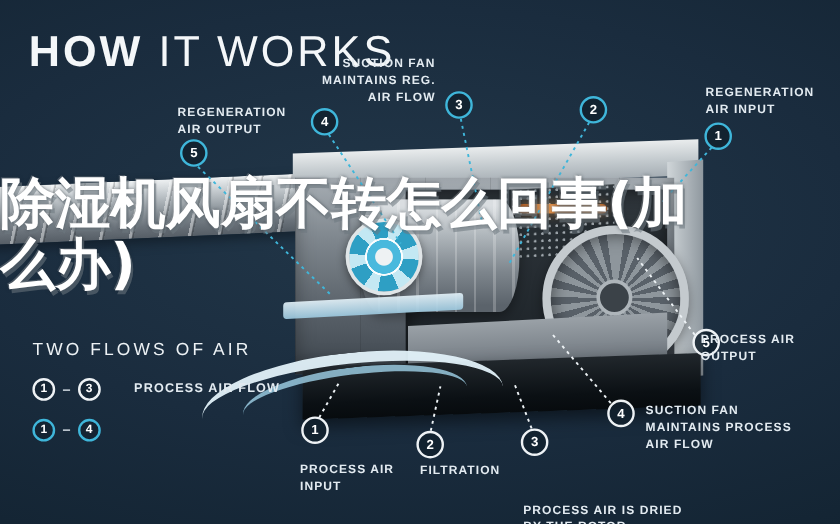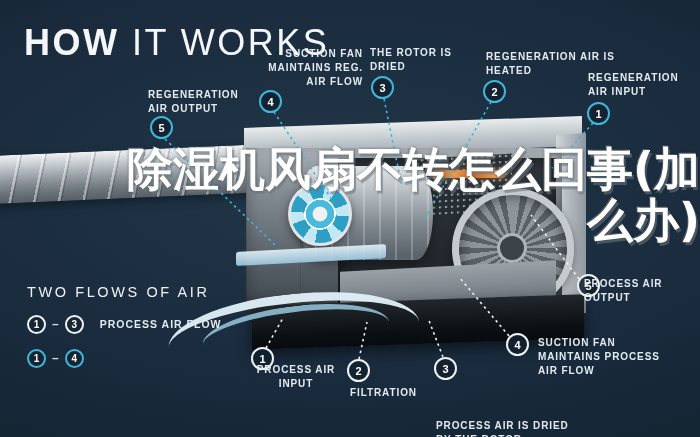--- a/index.html
+++ b/index.html
@@ -74,33 +74,33 @@
   
   .lbl-r5{left:148px;top:88px;width:105px;}   .cir-r5{left:150px;top:116px;}
   .lbl-r4{left:258px;top:47px;width:105px;text-align:right;}   .cir-r4{left:259px;top:90px;}
   .lbl-r3{left:370px;top:46px;width:86px;}    .cir-r3{left:371px;top:76px;}
   .lbl-r2{left:486px;top:50px;width:132px;}   .cir-r2{left:483px;top:80px;}
   .lbl-r1{left:588px;top:71px;width:110px;}   .cir-r1{left:587px;top:102px;}
   .lbl-p5{left:584px;top:277px;width:92px;}   .cir-p5{left:577px;top:274px;}
   .lbl-p4{left:538px;top:336px;width:140px;}  .cir-p4{left:506px;top:333px;}
   .lbl-p3{left:436px;top:385px;width:150px;margin-top:34px;}  .cir-p3{left:434px;top:357px;}
   .lbl-p2{left:350px;top:386px;width:100px;}  .cir-p2{left:347px;top:359px;}
-  .lbl-p1{left:250px;top:363px;width:92px;text-align:center;}   .cir-p1{left:251px;top:347px;}
+  .lbl-p1{left:250px;top:385px;width:92px;}   .cir-p1{left:251px;top:347px;}
   
   .legend{position:absolute;left:27px;top:284px;z-index:3;}
   .legend-heading{color:#edf2f5;font-size:14.5px;letter-spacing:2.6px;font-weight:400;white-space:nowrap;}
   .legend-row{display:flex;align-items:center;margin-top:14px;height:20px;}
   .lg-circle{width:15px;height:15px;border-radius:50%;background:rgba(18,33,46,.6);color:#fff;
     font-size:10px;font-weight:700;display:flex;align-items:center;justify-content:center;flex:0 0 auto;}
   .lg-ring-process{border:2px solid #eef2f5;}
   .lg-ring-regen{border:2px solid #3fb6da;}
   .lg-dash{color:#cfd9e0;font-size:12px;font-weight:700;margin:0 6px;}
-  .lg-label{color:#e3ebf1;font-size:10.5px;font-weight:700;letter-spacing:1px;margin-left:16px;white-space:nowrap;}
+  .lg-label{color:#e3ebf1;font-size:10.5px;font-weight:700;letter-spacing:1px;margin-left:28px;white-space:nowrap;}
   
-  .cn{position:absolute;left:0;right:0;top:144px;z-index:4;text-align:right;
+  .cn{position:absolute;left:0;right:0;top:144px;z-index:4;text-align:left;
     font-family:"DejaVu Sans", sans-serif;font-weight:700;color:#ffffff;
     font-size:46px;line-height:51px;
     text-shadow:2px 3px 0 rgba(110,120,128,.55), 0 0 3px rgba(30,40,48,.65), -1px -1px 0 rgba(255,255,255,.25);}
   .cn div{white-space:nowrap;}
 </style>
 </head>
 <body>
 
 <div class="stage">
 
@@ -141,24 +141,22 @@
   </svg>
 
   <h1 class="title"><span class="b">HOW</span><span> IT WORKS</span></h1>
 
   <div class="co-label lbl-r5">REGENERATION AIR OUTPUT</div>
   <div class="co-circle ring-regen cir-r5">5</div>
 
   <div class="co-label lbl-r4">SUCTION FAN MAINTAINS REG. AIR FLOW</div>
   <div class="co-circle ring-regen cir-r4">4</div>
 
-  <div class="co-label lbl-r3">THE ROTOR IS DRIED</div>
   <div class="co-circle ring-regen cir-r3">3</div>
 
-  <div class="co-label lbl-r2">REGENERATION AIR IS HEATED</div>
   <div class="co-circle ring-regen cir-r2">2</div>
 
   <div class="co-label lbl-r1">REGENERATION AIR INPUT</div>
   <div class="co-circle ring-regen cir-r1">1</div>
 
   <div class="co-circle ring-process cir-p5">5</div>
   <div class="co-label lbl-p5">PROCESS AIR OUTPUT</div>
 
   <div class="co-circle ring-process cir-p4">4</div>
   <div class="co-label lbl-p4">SUCTION FAN MAINTAINS PROCESS AIR FLOW</div>

